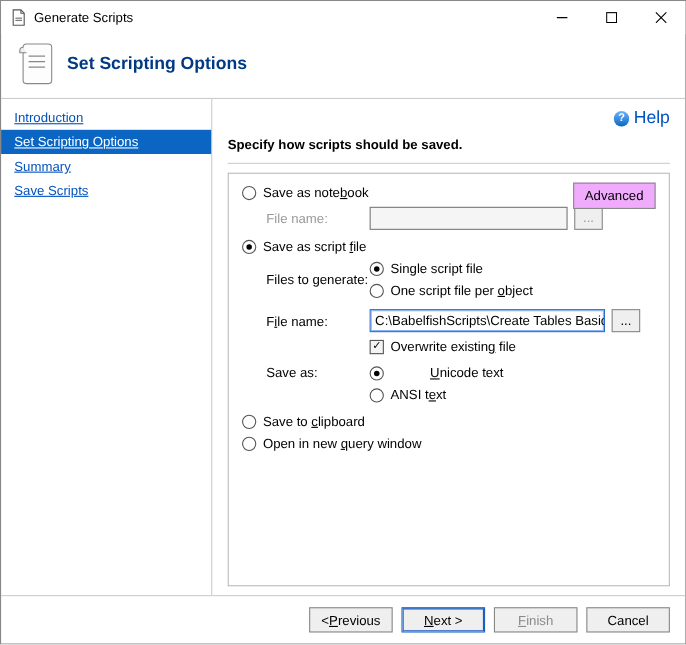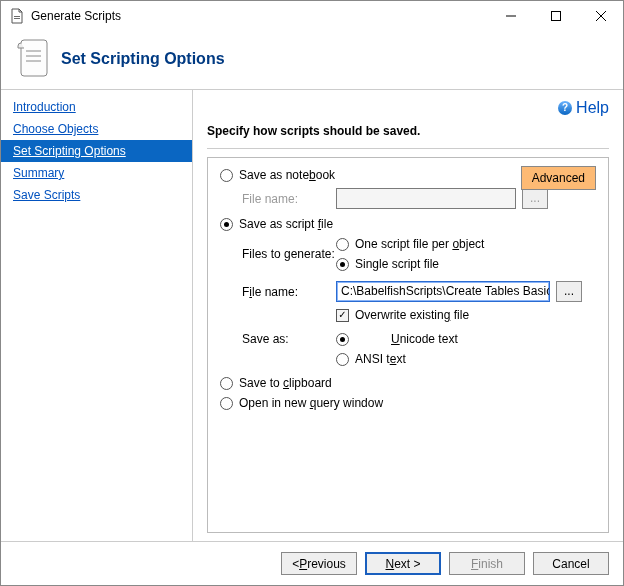--- a/index.html
+++ b/index.html
@@ -38,21 +38,21 @@
   .hr { height: 1px; background: #ccc; margin: 2px 0 8px 0; }
   .pane { border: 1px solid #bbb; flex: 1; padding: 10px 12px; position: relative; overflow: hidden; }
   .row { display: flex; align-items: center; margin-bottom: 6px; }
   .radio, .cb { width: 13px; height: 13px; margin: 0 6px 0 0; }
   .radio { border: 1px solid #555; border-radius: 50%; display: inline-block; position: relative; background: #fff; }
   .radio.checked::after { content: ""; position: absolute; left: 3px; top: 3px; width: 5px; height: 5px; background: #000; border-radius: 50%; }
   .cb { border: 1px solid #555; display: inline-flex; align-items: center; justify-content: center; background: #f4f4f4; }
   .cb.checked::after { content: "✓"; font-size: 10px; color: #000; line-height: 10px; }
   .disabled { color: #9a9a9a; }
   .lbl { font-size: 12px; }
-  .adv-btn { position: absolute; right: 12px; top: 8px; border: 1px solid #888; background: #fdba74; padding: 4px 10px; font-size: 12px; cursor: default; }
+  .adv-btn { position: absolute; right: 12px; top: 8px; border: 1px solid #888; background: #f0abfc; padding: 4px 10px; font-size: 12px; cursor: default; }
   .text-input {
     height: 21px; border: 1px solid #7a7a7a; background: #fff;
     font-size: 12px; padding: 0 4px; line-height: 19px;
     overflow: hidden; white-space: nowrap; text-overflow: clip;
   }
   .text-input.disabled { background: #f5f5f5; }
   .text-input.hi { border: 1px solid #2a6bd1; box-shadow: 0 0 0 1px #8ab4f8 inset; }
   .browse-btn { width: 26px; height: 21px; border: 1px solid #888; background: #efefef; font-size: 12px; text-align: center; line-height: 19px; cursor: default; }
   .indent1 { margin-left: 22px; }
   .field-label { width: 94px; font-size: 12px; }
@@ -107,21 +107,20 @@
           <line x1="11" y1="17" x2="26" y2="17" stroke="#888"></line>
           <line x1="11" y1="22" x2="26" y2="22" stroke="#888"></line>
         </svg>
     </span>
     <span class="page-title">Set Scripting Options</span>
   </div>
 
   <div class="columns">
     <div class="sidebar">
       <div class="navitem">Introduction</div>
-      <div class="navitem">Choose Objects</div>
       <div class="navitem selected">Set Scripting Options</div>
       <div class="navitem">Summary</div>
       <div class="navitem">Save Scripts</div>
     </div>
 
     <div class="main">
       <div class="helpbar">
         <span class="help-icon">?</span>
         <span class="help-link">Help</span>
       </div>
@@ -148,28 +147,28 @@
           <span class="radio checked"></span>
           <span class="lbl">
             <span>Save as script </span><span class="u">f</span><span>ile</span>
           </span>
         </div>
 
         <div class="row indent1">
           <span class="field-label">Files to generate:</span>
           <div class="sub-col">
             <div class="row" style="margin:0;">
+              <span class="radio checked"></span>
+              <span class="lbl">Single script file</span>
+            </div>
+            <div class="row" style="margin:0;">
               <span class="radio"></span>
               <span class="lbl">
                 <span>One script file per </span><span class="u">o</span><span>bject</span>
               </span>
-            </div>
-            <div class="row" style="margin:0;">
-              <span class="radio checked"></span>
-              <span class="lbl">Single script file</span>
             </div>
           </div>
         </div>
 
         <div class="row indent1" style="margin-top:10px;">
           <span class="field-label">
             <span>F</span><span class="u">i</span><span>le name:</span>
           </span>
           <span class="text-input hi" style="width:214px;">C:\BabelfishScripts\Create Tables Basic Scrip</span>
           <span style="width:6px;"></span>

